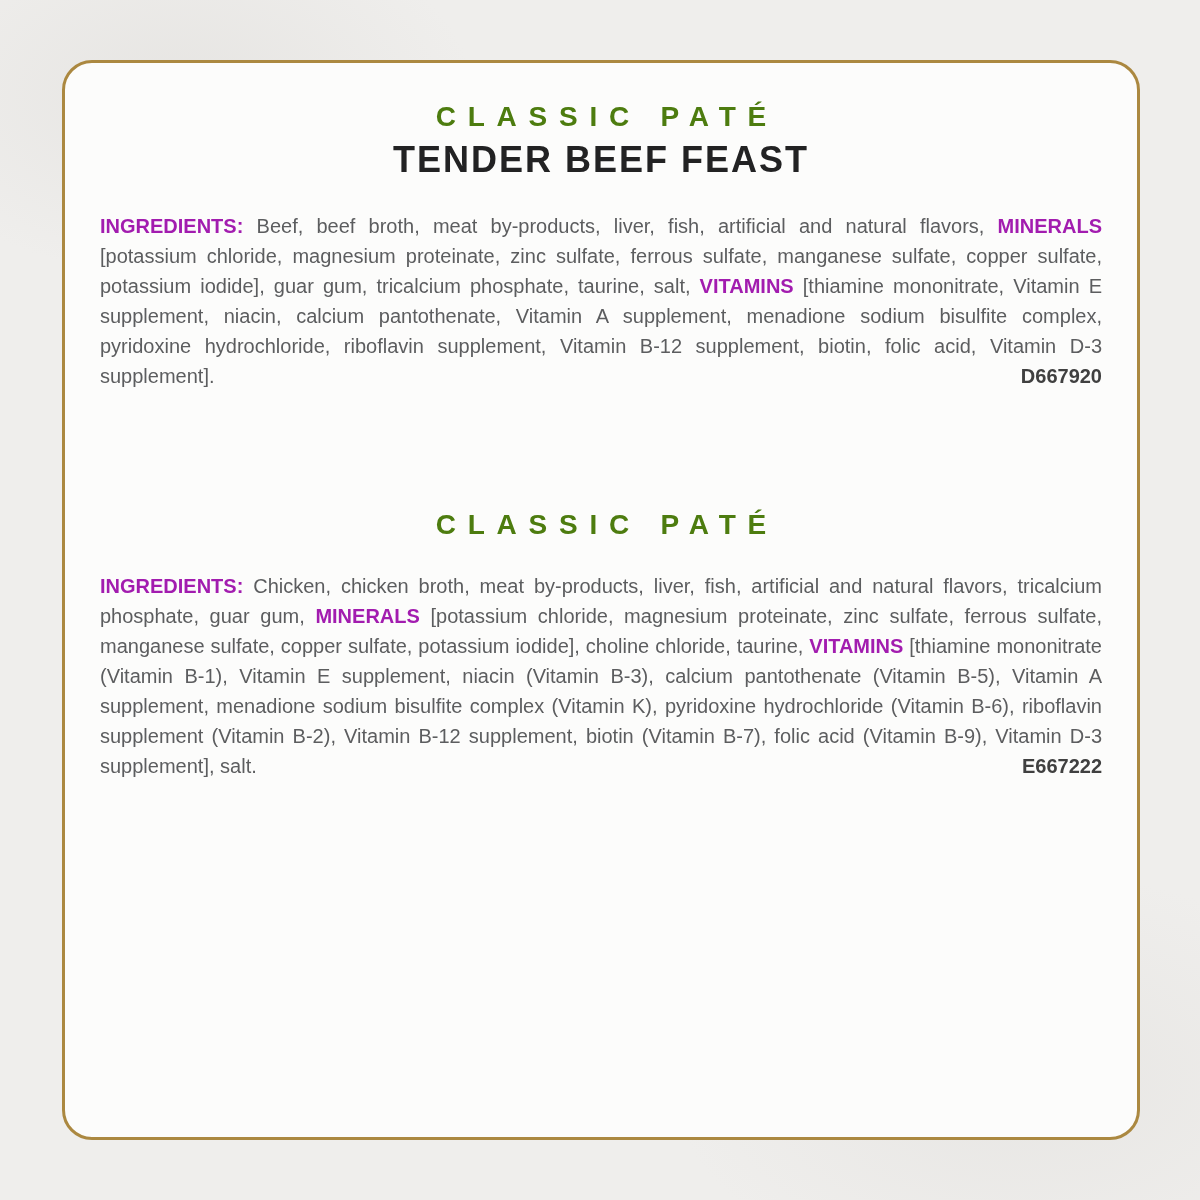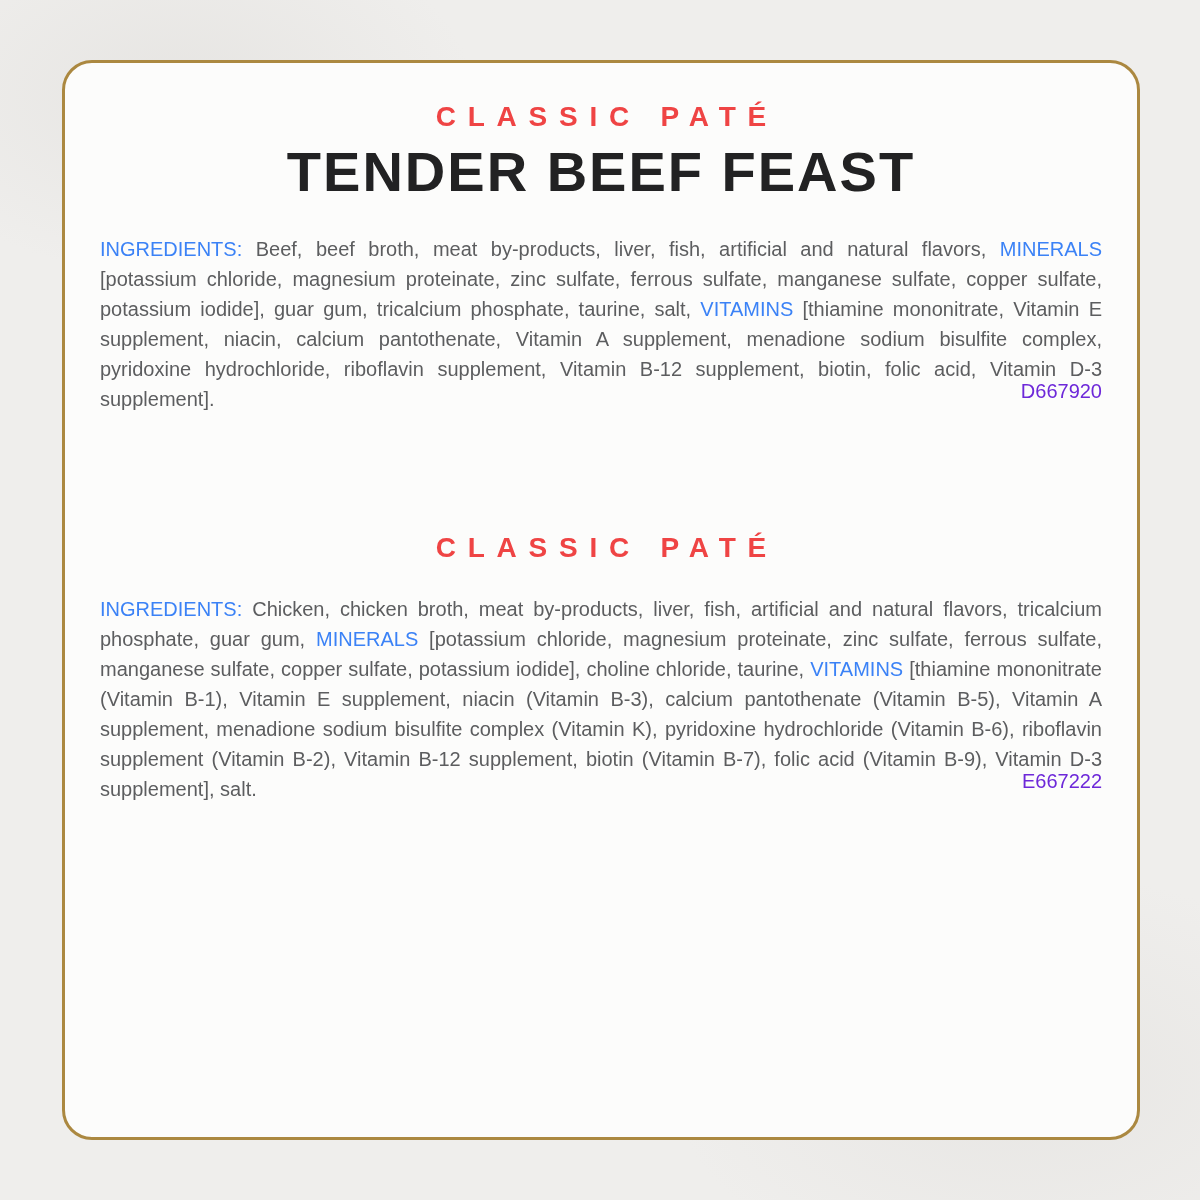--- a/index.html
+++ b/index.html
@@ -36,49 +36,50 @@
   .section {
     position: relative;
   }
   .category {
     margin-top: 38px;
     text-align: center;
     font-size: 28px;
     font-weight: 600;
     letter-spacing: 0.42em;
     text-indent: 0.42em;
-    color: #ef4444;
+    color: #4d7c0f;
   }
   .product-title {
     margin-top: 6px;
     text-align: center;
-    font-size: 56px;
+    font-size: 36px;
     font-weight: 700;
     letter-spacing: 2px;
     color: #222223;
   }
   .para {
     position: relative;
     margin-top: 30px;
     font-size: 20px;
     line-height: 30px;
     color: #5c5d5f;
     text-align: justify;
   }
   .para .bold {
-    font-weight: 400;
-    color: #3b82f6;
+    font-weight: 700;
+    color: #a21caf;
   }
   .ga-para { margin-top: 24px; }
   .cal-para { margin-top: 26px; }
   .formula-code {
     position: absolute;
     right: 0;
-    bottom: 8px;
-    color: #6d28d9;
+    bottom: 0;
+    color: #404040;
+    font-weight: bold;
   }
   .section-chicken { margin-top: 118px; }
 </style>
 </head>
 <body>
 
 <div class="card">
   <div class="card-inner">
 
     <div class="section section-beef">

